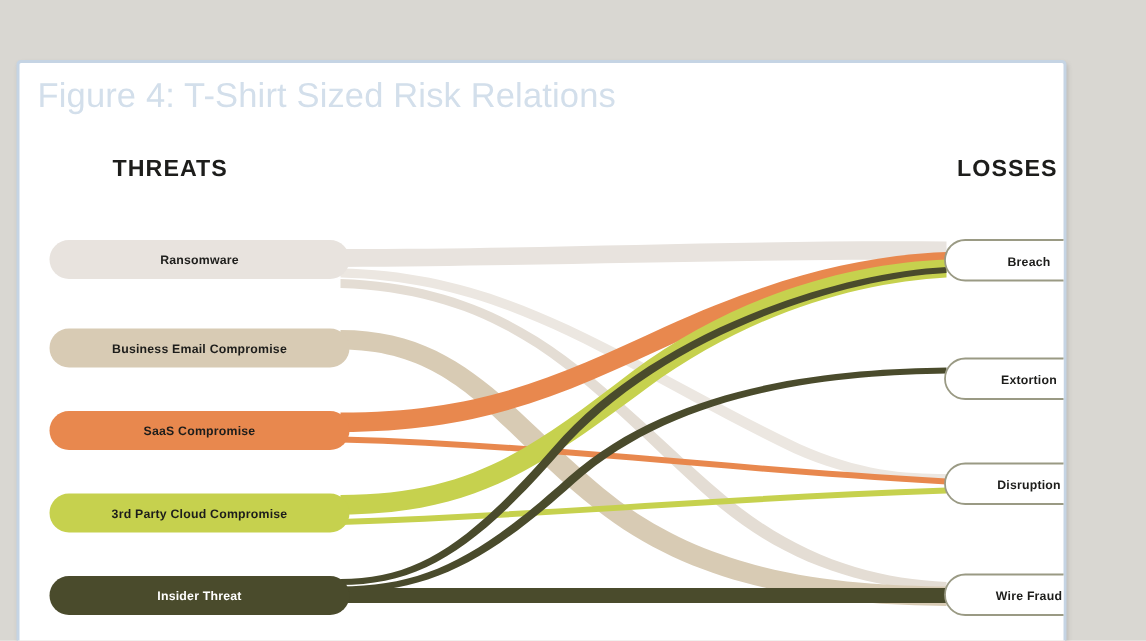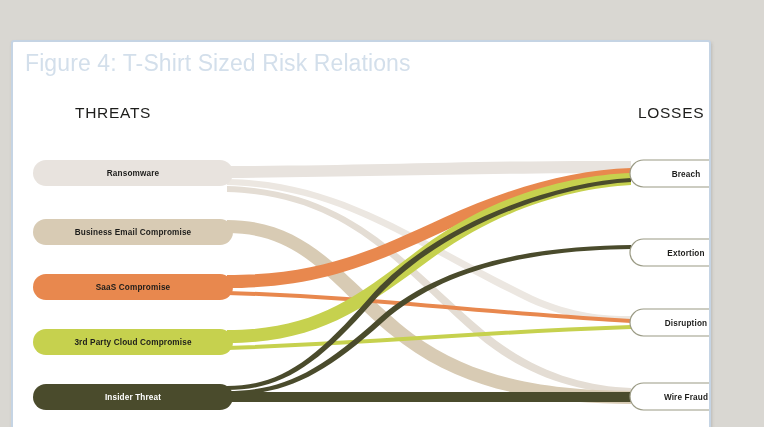--- a/index.html
+++ b/index.html
@@ -34,21 +34,21 @@
     top: 8px;
     font-size: 23px;
     font-weight: 400;
     color: #d3dfeb;
     letter-spacing: 0.1px;
     white-space: nowrap;
   }
   .col-heading {
     position: absolute;
     font-size: 15.5px;
-    font-weight: normal;
+    font-weight: bold;
     color: #1d1d1b;
     letter-spacing: 0.7px;
   }
   #heading-threats { left: 62px; top: 62px; }
   #heading-losses  { left: 625px; top: 62px; }
 
   #sankey-svg {
     position: absolute;
     left: 0;
     top: 0;

